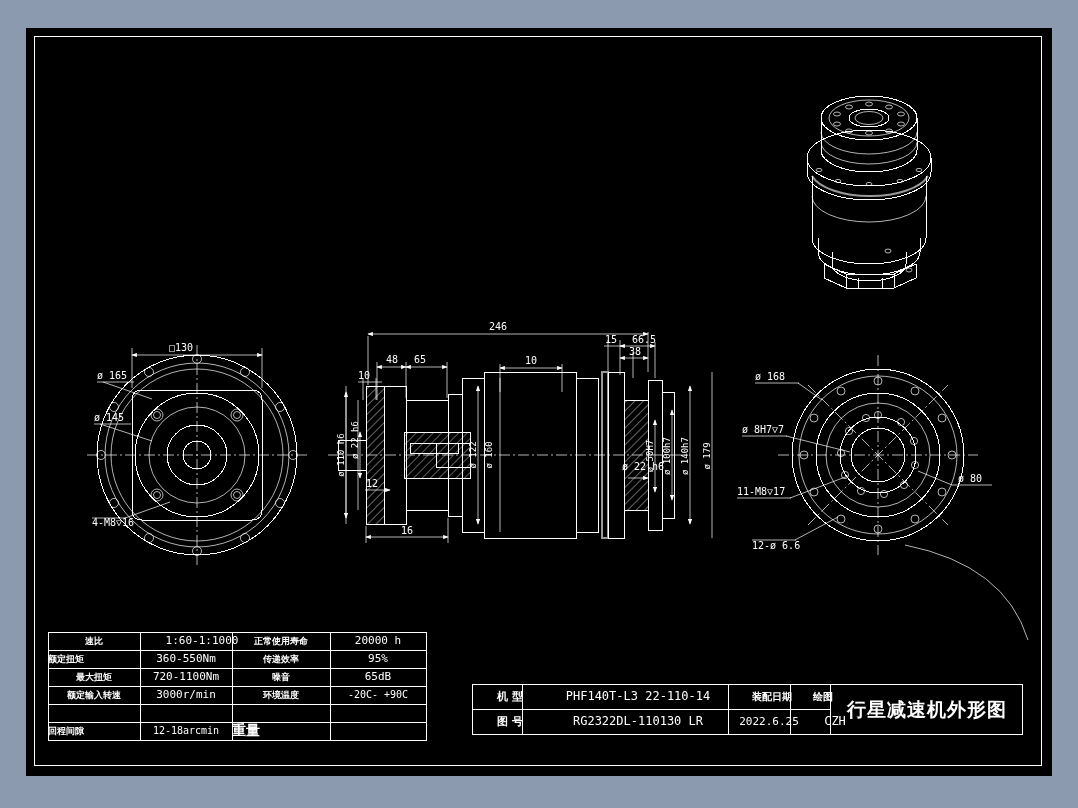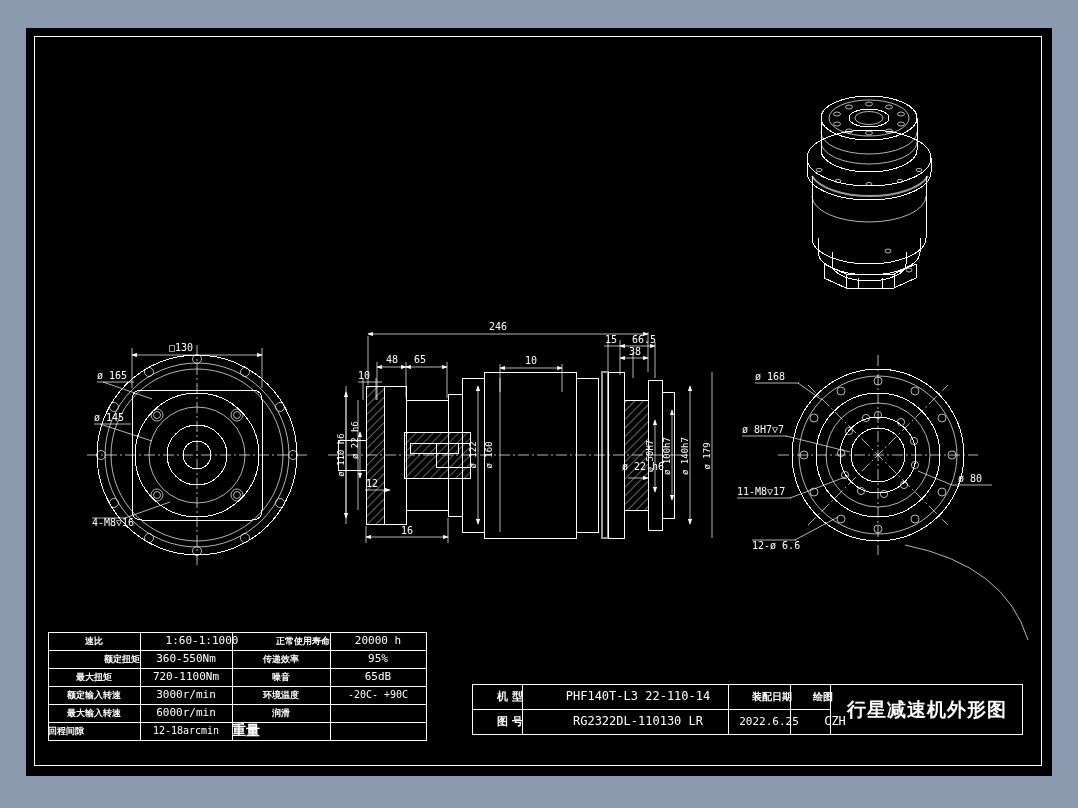--- a/index.html
+++ b/index.html
@@ -380,47 +380,41 @@
       <line class="cell-line" x1="728" y1="684" x2="728" y2="734"></line>
       <line class="cell-line" x1="790" y1="684" x2="790" y2="734"></line>
       <rect class="cell-line" x="830" y="684" width="192" height="50"></rect>
     </g>
   </svg>
 
   <div style="position:absolute;left:48px;top:632px;width:378px;height:108px;">
     <div style="position:absolute;left:0;top:0px;width:378px;height:18px;">
       <span style="position:absolute;left:0;top:0;width:92px;height:18px;line-height:18px;text-align:center;color:#fff;font-size:9px;font-weight:bold;font-family:'DejaVu Sans',sans-serif;">速比</span>
       <span style="position:absolute;left:92px;top:0;width:92px;height:18px;line-height:18px;text-align:center;color:#fff;font-size:11px;font-family:'DejaVu Sans Mono',monospace;margin-left:16px;">1:60-1:1000</span>
-      <span style="position:absolute;left:184px;top:0;width:98px;height:18px;line-height:18px;text-align:right;color:#fff;font-size:9px;font-weight:bold;font-family:'DejaVu Sans',sans-serif;">正常使用寿命</span>
+      <span style="position:absolute;left:184px;top:0;width:98px;height:18px;line-height:18px;text-align:center;color:#fff;font-size:9px;font-weight:bold;font-family:'DejaVu Sans',sans-serif;">正常使用寿命</span>
       <span style="position:absolute;left:282px;top:0;width:96px;height:18px;line-height:18px;text-align:center;color:#fff;font-size:11px;font-family:'DejaVu Sans Mono',monospace;">20000 h</span>
     </div>
     <div style="position:absolute;left:0;top:18px;width:378px;height:18px;">
-      <span style="position:absolute;left:0;top:0;width:92px;height:18px;line-height:18px;text-align:right;color:#fff;font-size:9px;font-weight:bold;font-family:'DejaVu Sans',sans-serif;">额定扭矩</span>
+      <span style="position:absolute;left:0;top:0;width:92px;height:18px;line-height:18px;text-align:left;color:#fff;font-size:9px;font-weight:bold;font-family:'DejaVu Sans',sans-serif;">额定扭矩</span>
       <span style="position:absolute;left:92px;top:0;width:92px;height:18px;line-height:18px;text-align:center;color:#fff;font-size:11px;font-family:'DejaVu Sans Mono',monospace;">360-550Nm</span>
       <span style="position:absolute;left:184px;top:0;width:98px;height:18px;line-height:18px;text-align:center;color:#fff;font-size:9px;font-weight:bold;font-family:'DejaVu Sans',sans-serif;">传递效率</span>
       <span style="position:absolute;left:282px;top:0;width:96px;height:18px;line-height:18px;text-align:center;color:#fff;font-size:11px;font-family:'DejaVu Sans Mono',monospace;">95%</span>
     </div>
     <div style="position:absolute;left:0;top:36px;width:378px;height:18px;">
       <span style="position:absolute;left:0;top:0;width:92px;height:18px;line-height:18px;text-align:center;color:#fff;font-size:9px;font-weight:bold;font-family:'DejaVu Sans',sans-serif;">最大扭矩</span>
       <span style="position:absolute;left:92px;top:0;width:92px;height:18px;line-height:18px;text-align:center;color:#fff;font-size:11px;font-family:'DejaVu Sans Mono',monospace;">720-1100Nm</span>
       <span style="position:absolute;left:184px;top:0;width:98px;height:18px;line-height:18px;text-align:center;color:#fff;font-size:9px;font-weight:bold;font-family:'DejaVu Sans',sans-serif;">噪音</span>
       <span style="position:absolute;left:282px;top:0;width:96px;height:18px;line-height:18px;text-align:center;color:#fff;font-size:11px;font-family:'DejaVu Sans Mono',monospace;">65dB</span>
     </div>
     <div style="position:absolute;left:0;top:54px;width:378px;height:18px;">
       <span style="position:absolute;left:0;top:0;width:92px;height:18px;line-height:18px;text-align:center;color:#fff;font-size:9px;font-weight:bold;font-family:'DejaVu Sans',sans-serif;">额定输入转速</span>
       <span style="position:absolute;left:92px;top:0;width:92px;height:18px;line-height:18px;text-align:center;color:#fff;font-size:11px;font-family:'DejaVu Sans Mono',monospace;">3000r/min</span>
       <span style="position:absolute;left:184px;top:0;width:98px;height:18px;line-height:18px;text-align:center;color:#fff;font-size:9px;font-weight:bold;font-family:'DejaVu Sans',sans-serif;">环境温度</span>
       <span style="position:absolute;left:282px;top:0;width:96px;height:18px;line-height:18px;text-align:center;color:#fff;font-size:10px;font-family:'DejaVu Sans Mono',monospace;">-20C- +90C</span>
     </div>
-    <div style="position:absolute;left:0;top:72px;width:378px;height:18px;">
-      <span style="position:absolute;left:0;top:0;width:92px;height:18px;line-height:18px;text-align:center;color:#fff;font-size:9px;font-weight:bold;font-family:'DejaVu Sans',sans-serif;">最大输入转速</span>
-      <span style="position:absolute;left:92px;top:0;width:92px;height:18px;line-height:18px;text-align:center;color:#fff;font-size:11px;font-family:'DejaVu Sans Mono',monospace;">6000r/min</span>
-      <span style="position:absolute;left:184px;top:0;width:98px;height:18px;line-height:18px;text-align:center;color:#fff;font-size:9px;font-weight:bold;font-family:'DejaVu Sans',sans-serif;">润滑</span>
-      <span style="position:absolute;left:282px;top:0;width:96px;height:18px;line-height:18px;text-align:center;color:#fff;font-size:11px;font-family:'DejaVu Sans Mono',monospace;"></span>
-    </div>
     <div style="position:absolute;left:0;top:90px;width:378px;height:18px;">
       <span style="position:absolute;left:0;top:0;width:92px;height:18px;line-height:18px;text-align:left;color:#fff;font-size:9px;font-weight:bold;font-family:'DejaVu Sans',sans-serif;">回程间隙</span>
       <span style="position:absolute;left:92px;top:0;width:92px;height:18px;line-height:18px;text-align:center;color:#fff;font-size:10px;font-family:'DejaVu Sans Mono',monospace;">12-18arcmin</span>
       <span style="position:absolute;left:184px;top:0;width:98px;height:18px;line-height:18px;text-align:left;color:#fff;font-size:14px;font-weight:bold;font-family:Liberation Mono, monospace;">重量</span>
       <span style="position:absolute;left:282px;top:0;width:96px;height:18px;line-height:18px;text-align:center;color:#fff;font-size:11px;font-family:'DejaVu Sans Mono',monospace;"></span>
     </div>
   </div>
 
   <div style="position:absolute;left:485px;top:684px;width:550px;height:50px;">
     <span style="position:absolute;left:0;top:0;width:50px;height:25px;line-height:25px;text-align:center;color:#fff;font-size:11px;font-weight:bold;font-family:'DejaVu Sans',sans-serif;">机 型</span>

